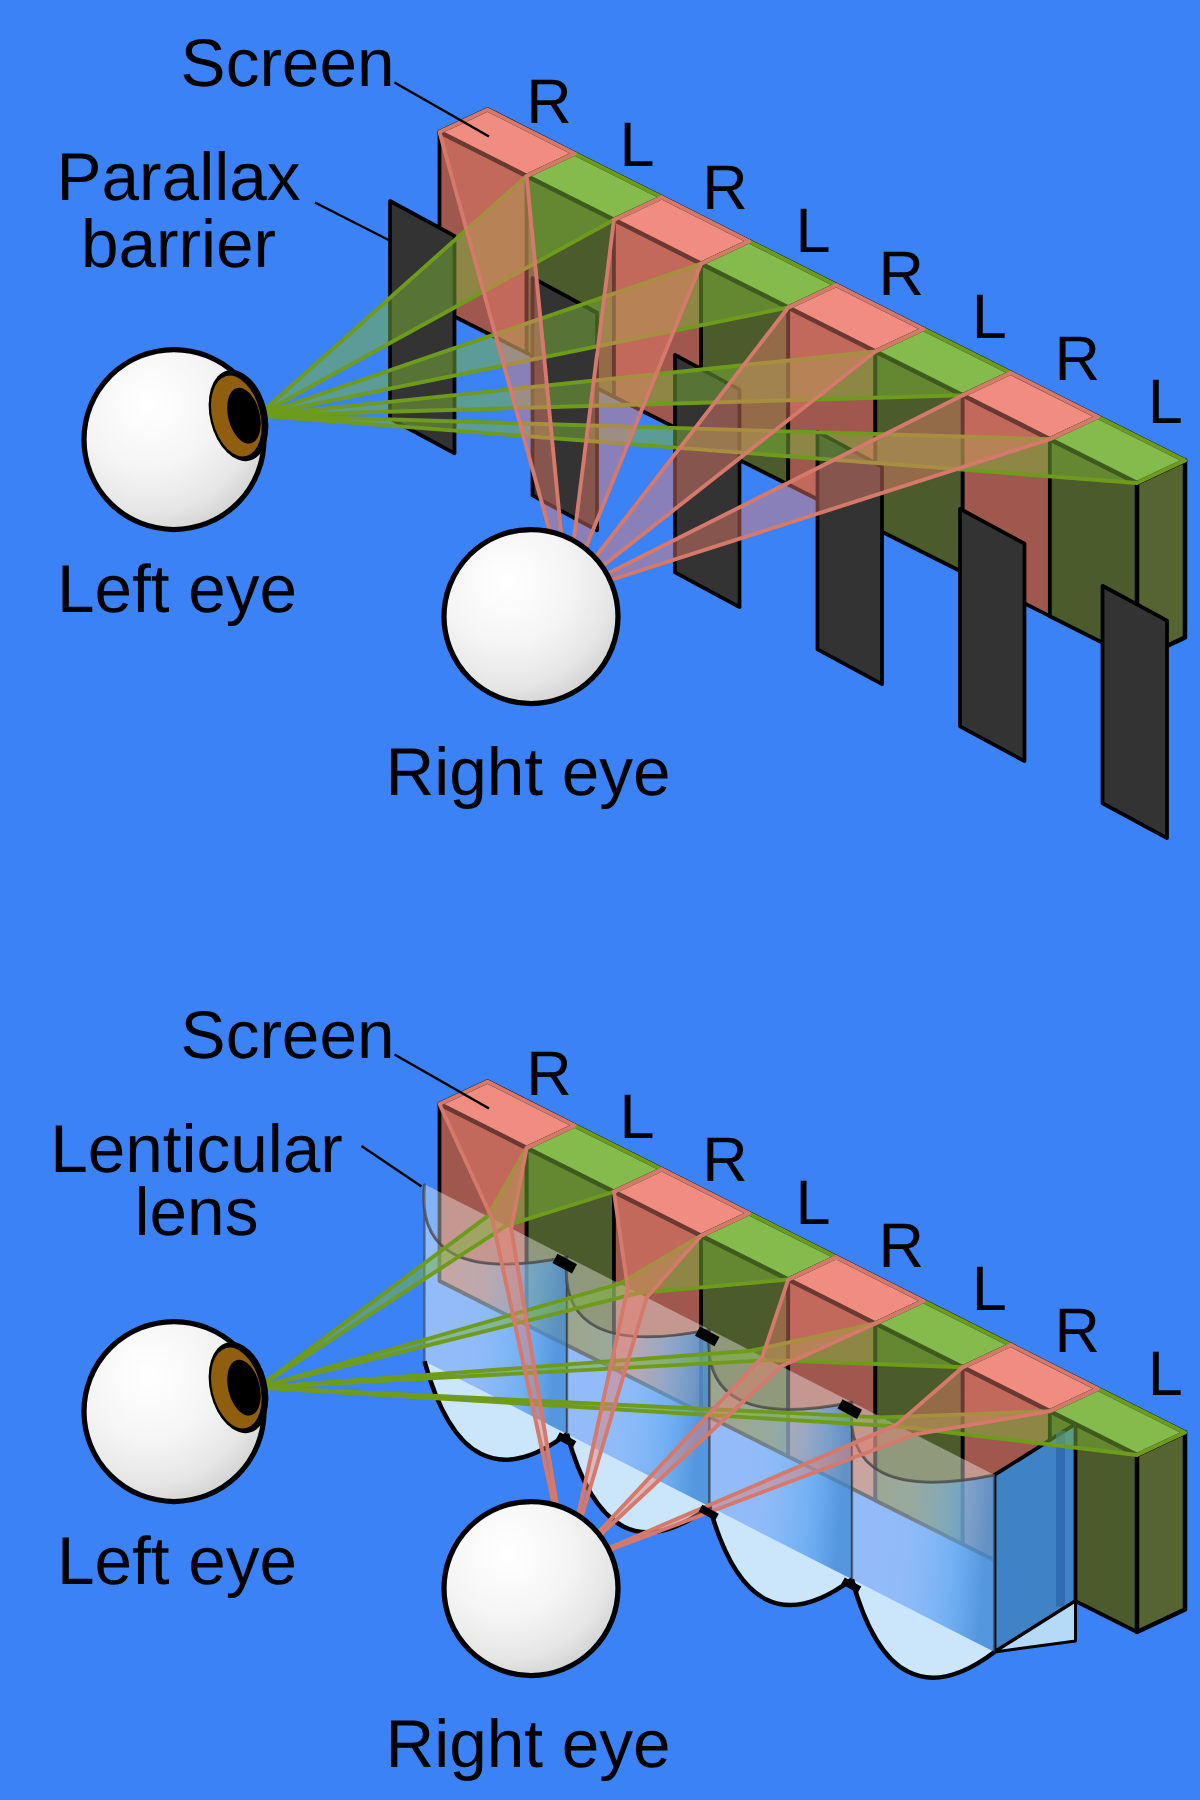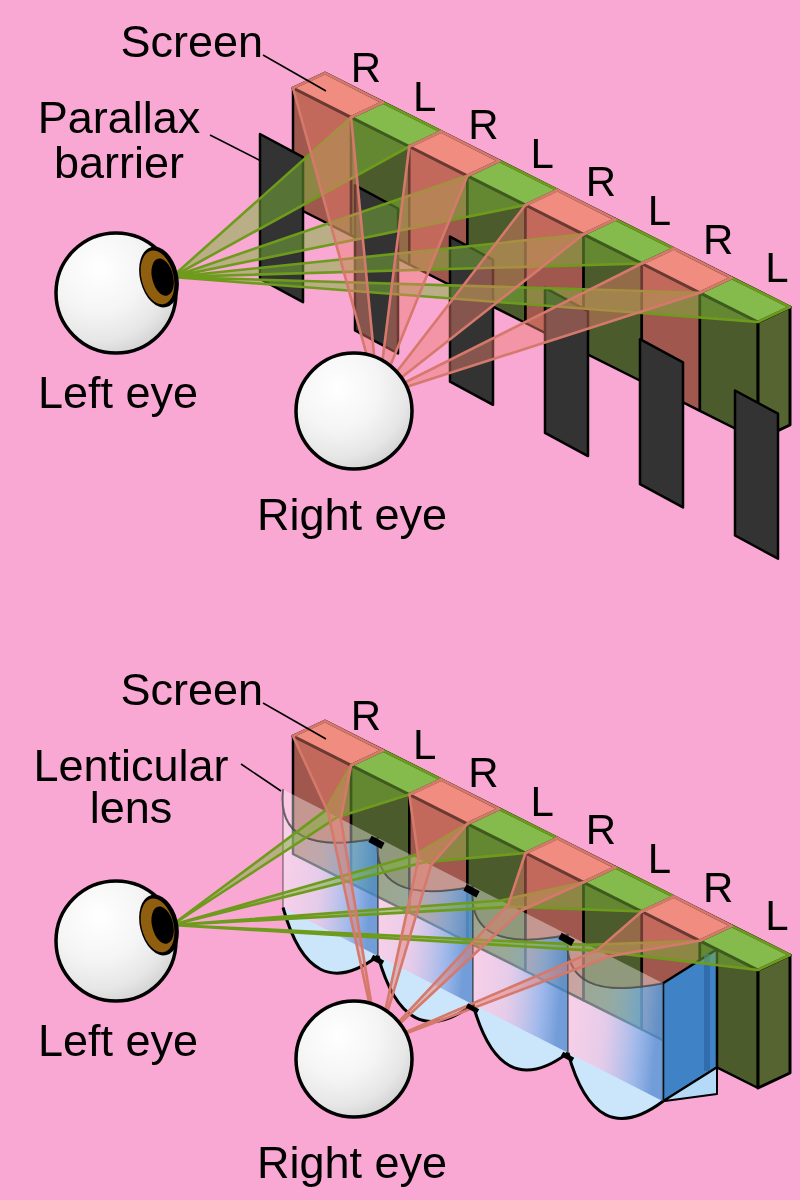--- a/index.html
+++ b/index.html
@@ -1,16 +1,16 @@
 <!DOCTYPE html>
 <html><head>
 <meta charset="utf-8">
 <style>
   html,body{margin:0;padding:0;background:#fff;}
-  #stage{width:800px;height:1200px;position:relative;background:#f9a8d4;overflow:hidden;}
+  #stage{width:800px;height:1200px;position:relative;background:#3b82f6;overflow:hidden;}
   svg{display:block;}
   .lbl{font-family:"Liberation Sans",sans-serif;font-size:45px;fill:#000;}
   .pix{font-family:"Liberation Sans",sans-serif;font-size:42px;fill:#000;}
   text{user-select:none;}
 </style>
 </head>
 <body>
 
 <div id="stage">
 <svg id="scene" width="800" height="1200" viewBox="0 0 800 1200" xmlns="http://www.w3.org/2000/svg">

